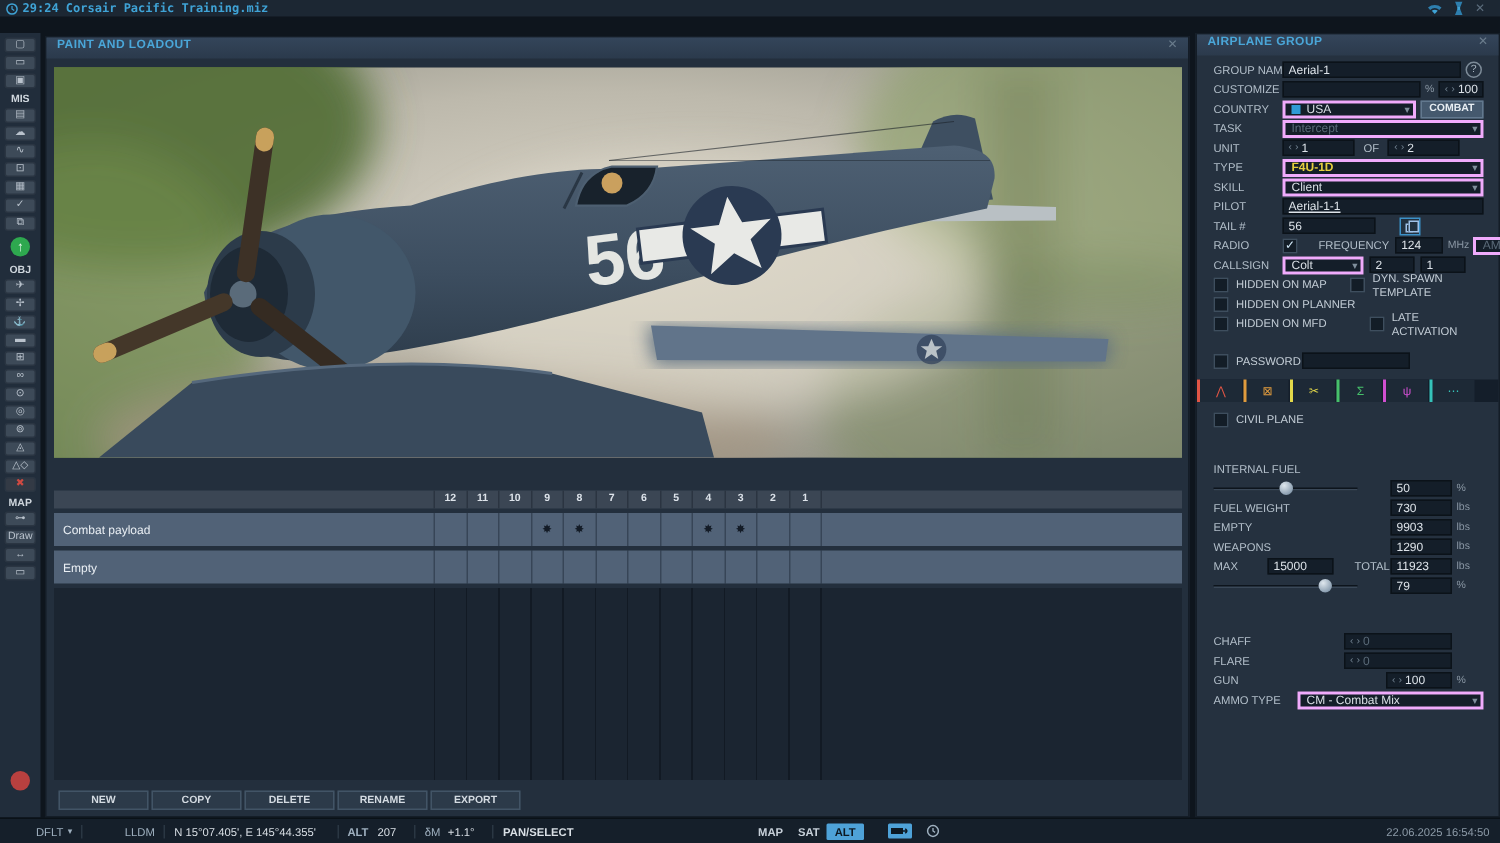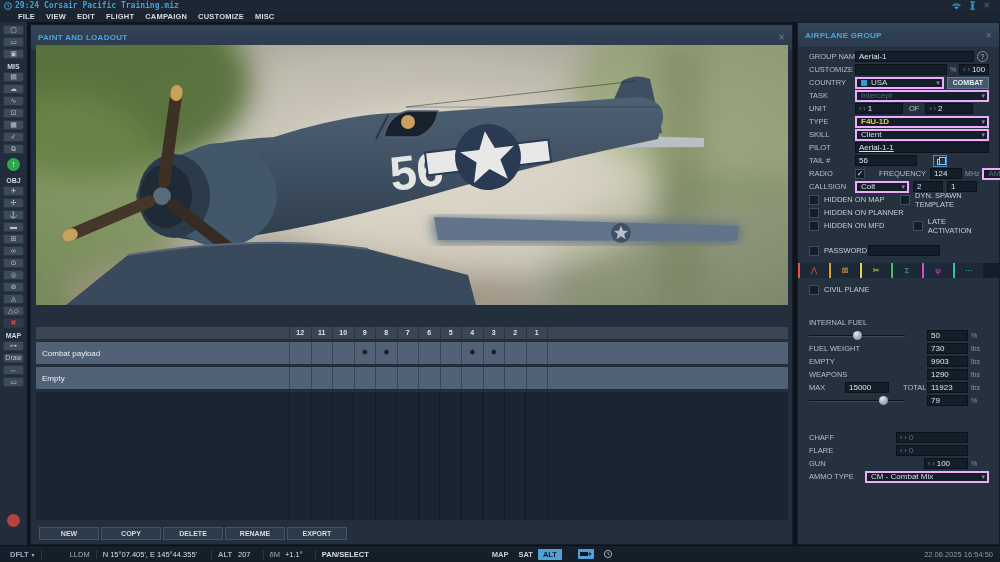--- a/index.html
+++ b/index.html
@@ -17,21 +17,21 @@
   
   .sidebar{position:absolute;left:0;top:22px;width:27px;height:523px;background:#212d3b;display:flex;flex-direction:column;align-items:center;padding-top:2px;}
   .sb-btn{width:21px;height:10px;margin:1px 0;background:#3d4a58;border:1px solid #2a3542;border-radius:2px;color:#b9c2cc;font-size:7px;line-height:8px;text-align:center;overflow:hidden;cursor:pointer;}
   .sb-label{font-size:7px;font-weight:bold;color:#cfd6dd;margin:3px 0 1px;}
   .sb-green{width:13px;height:13px;margin:3px 0;background:#2ea84f;border-radius:50%;color:#eafaf0;font-size:9px;line-height:12px;text-align:center;font-weight:bold;}
   .sb-red{color:#d04a42;background:#333a45;}
   .sb-exit{position:absolute;bottom:18px;left:7px;width:13px;height:13px;border-radius:50%;background:#b8403f;color:#f3d9d8;font-size:9px;line-height:12px;text-align:center;}
 
   
   .paint-panel{position:absolute;left:30px;top:24px;width:763px;height:521px;background:#232f3d;border:1px solid #141d27;}
-  .panel-header{height:14px;background:linear-gradient(#34455a,#2b3a4c);display:flex;align-items:center;padding:12px 7px;}
+  .panel-header{height:14px;background:linear-gradient(#34455a,#2b3a4c);display:flex;padding:0 7px;}
   .panel-title{font-size:8px;font-weight:bold;color:#4aa6d8;letter-spacing:.3px;}
   .panel-close{margin-left:auto;color:#6b7d8d;font-size:8px;cursor:pointer;}
   .plane-image{position:absolute;left:5px;top:20px;width:752px;height:260px;overflow:hidden;background:#9b9a8e;}
   .ps-row{position:absolute;left:0;top:286px;width:763px;height:14px;display:flex;align-items:center;padding:0 8px;}
   .lbl{font-size:8px;color:#b3bfca;white-space:nowrap;}
   .select{position:relative;height:12px;background:#141e29;border:2px solid #f0abfc;color:#d9dfe5;font-size:8px;display:flex;align-items:center;padding:0 12px 0 4px;white-space:nowrap;}
   .select .chev{position:absolute;right:2px;color:#7f8e9b;font-size:7px;}
   .cb{width:10px;height:10px;background:#131d27;border:1px solid #3e4e5e;flex:0 0 auto;display:flex;align-items:center;justify-content:center;font-size:8px;color:#cfe6f5;}
   .ptable{position:absolute;left:5px;top:302px;width:752px;}
   .t-head{display:flex;height:12px;background:#3b4654;}
@@ -107,29 +107,20 @@
           <path d="M3.5 5.2a3.4 3.4 0 0 1 4 0L5.5 7.4Z" fill="#3fa3d6"></path>
         </svg>
       <svg width="7" height="9" viewBox="0 0 7 9">
           <path d="M1 0h5L4.2 4.5 6 9H1l1.8-4.5Z" fill="#2e7fae"></path>
           <rect x="2.6" y="3.6" width="1.8" height="2" fill="#3fa3d6"></rect>
         </svg>
       <span class="win-close">✕</span>
     </div>
   </div>
 
-  <div class="menubar">
-    <span class="menu-item">FILE</span>
-    <span class="menu-item">VIEW</span>
-    <span class="menu-item">EDIT</span>
-    <span class="menu-item">FLIGHT</span>
-    <span class="menu-item">CAMPAIGN</span>
-    <span class="menu-item">CUSTOMIZE</span>
-    <span class="menu-item">MISC</span>
-  </div>
 
   <div class="sidebar">
     <div class="sb-btn">▢</div>
     <div class="sb-btn">▭</div>
     <div class="sb-btn">▣</div>
     <div class="sb-label">MIS</div>
     <div class="sb-btn">▤</div>
     <div class="sb-btn">☁</div>
     <div class="sb-btn">∿</div>
     <div class="sb-btn">⊡</div>
@@ -567,21 +558,21 @@
         <span class="lbl" style="width:56px">AMMO TYPE</span>
         <div class="select" style="flex:1">
           <span>CM - Combat Mix</span>
           <span class="chev">▾</span>
         </div>
       </div>
     </div>
   </div>
 
   <div class="statusbar">
-    <span style="margin-left:10px;font-weight:bold">DFLT</span>
+    <span style="margin-left:24px;font-weight:normal">DFLT</span>
     <span style="font-size:6px;margin-left:3px;color:#7687 96">▾</span>
     <span class="sb-sep"></span>
     <span style="margin-left:22px">LLDM</span>
     <span class="sb-sep"></span>
     <span class="sv">N 15°07.405', E 145°44.355'</span>
     <span class="sb-sep" style="margin-left:14px"></span>
     <span style="font-weight:bold">ALT</span>
     <span class="sv" style="margin-left:6px">207</span>
     <span class="sb-sep" style="margin-left:12px"></span>
     <span>δM</span>

